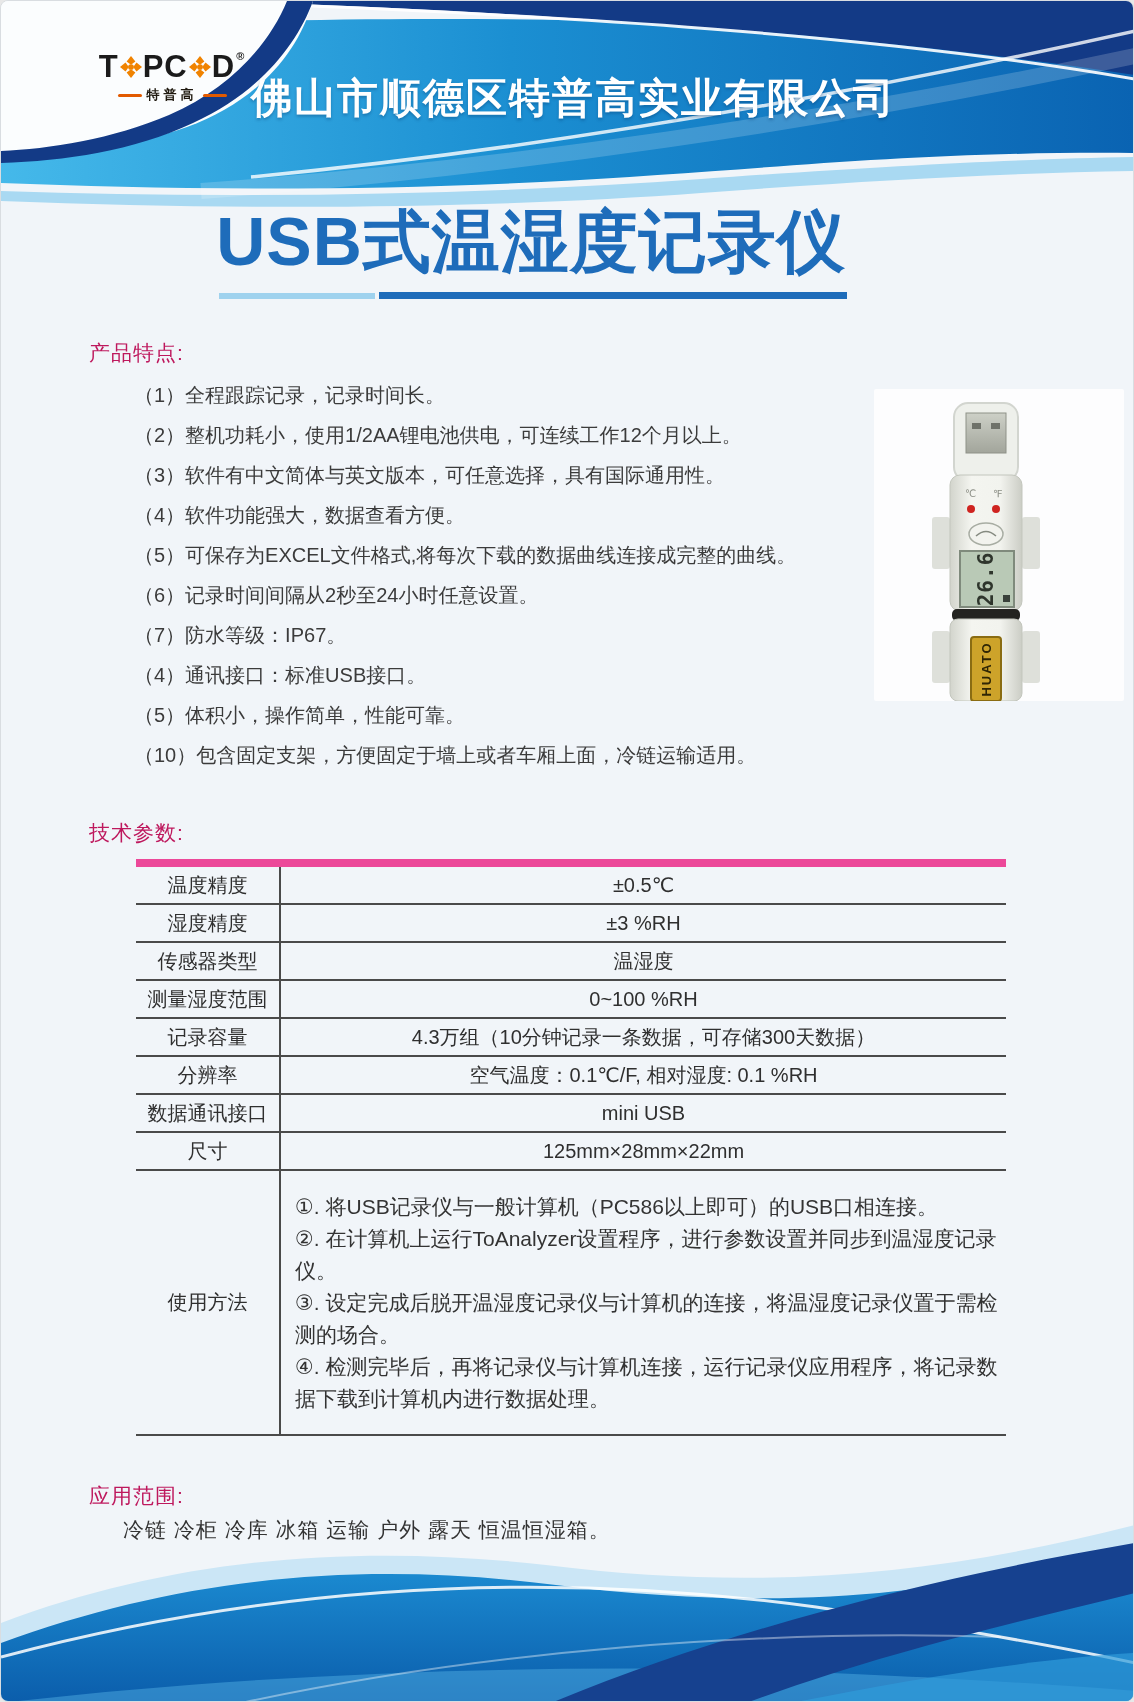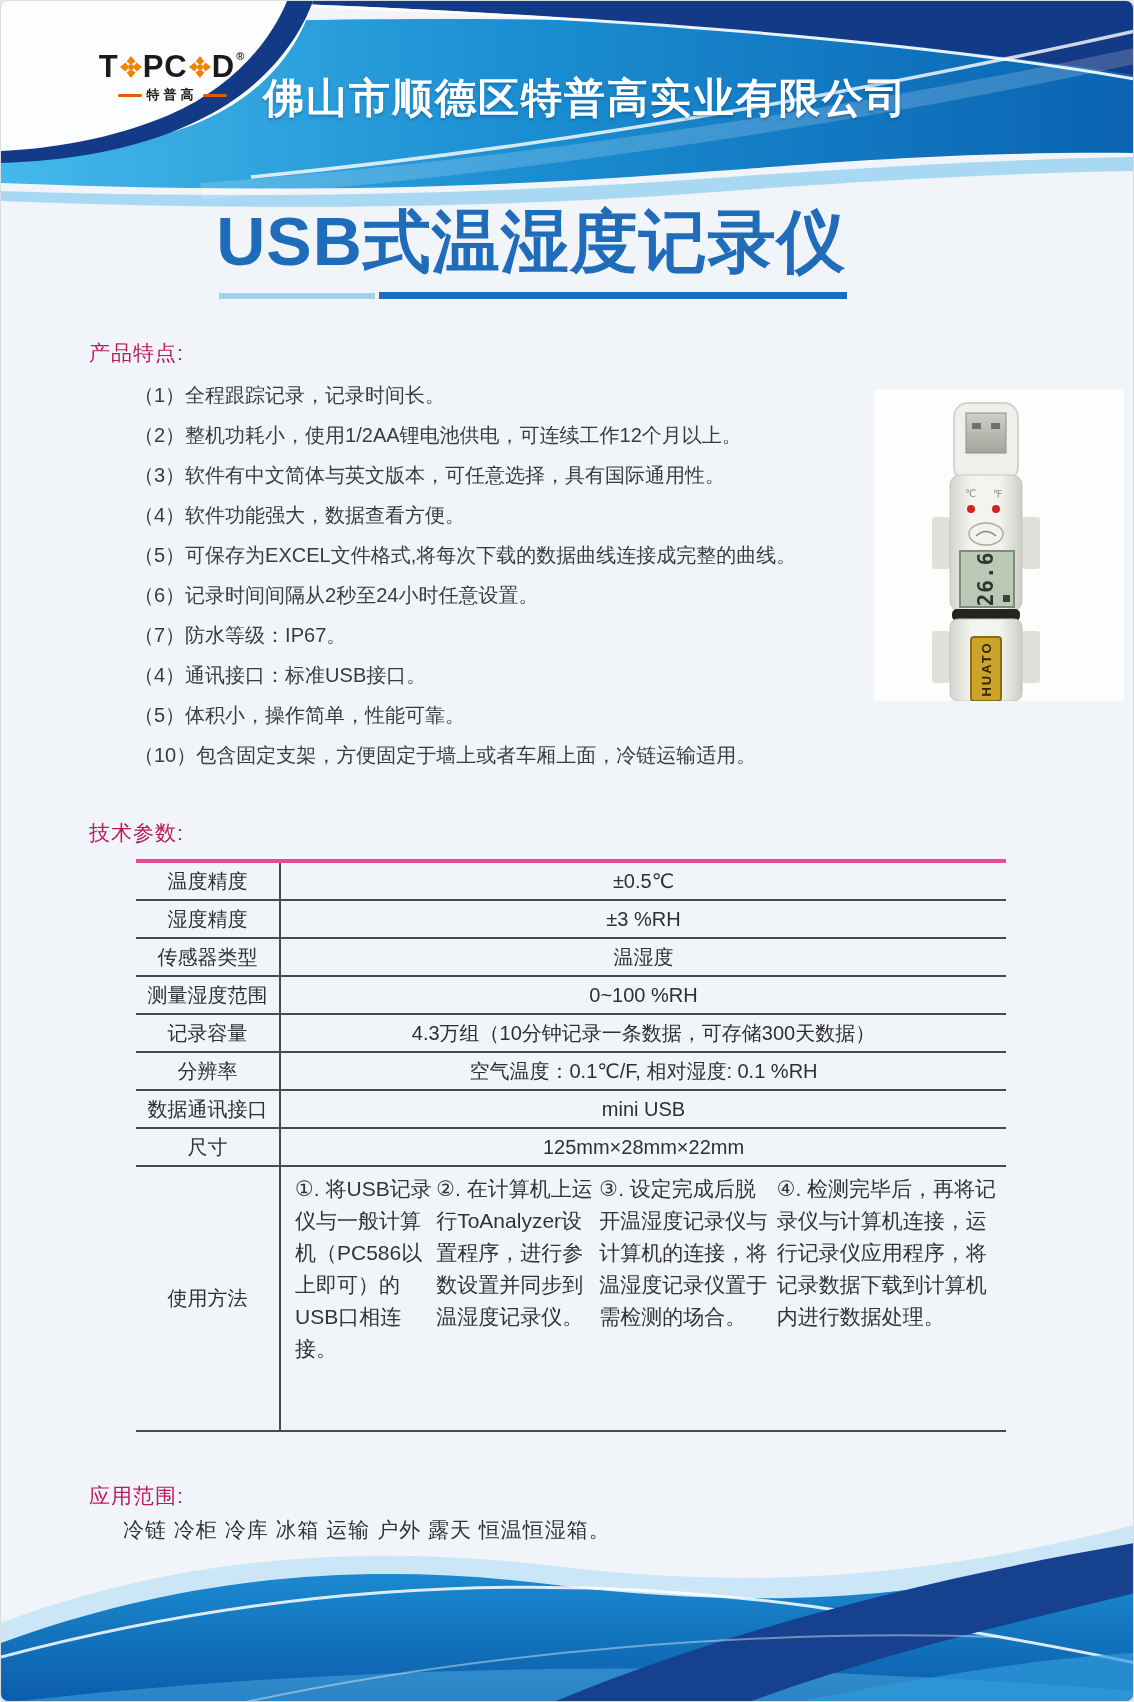--- a/index.html
+++ b/index.html
@@ -12,45 +12,45 @@
   svg{display:block;}
   
   .header-svg{position:absolute;top:0;left:0;}
   .logo{position:absolute;left:86px;top:50px;width:170px;text-align:center;}
   .logo-word{font-size:31px;font-weight:800;color:#1b1b1b;letter-spacing:1px;display:flex;align-items:center;justify-content:center;gap:1px;line-height:1;}
   .logo-o{width:22px;height:22px;display:inline-block;}
   .logo-reg{font-size:11px;vertical-align:top;position:relative;top:-10px;color:#1b1b1b;font-weight:700;}
   .logo-sub{margin-top:4px;display:flex;align-items:center;justify-content:center;gap:5px;
     font-size:13px;font-weight:700;color:#201a10;letter-spacing:4px;}
   .logo-sub::before,.logo-sub::after{content:"";width:24px;height:3px;background:#e25a00;border-radius:2px;}
-  .company-name{position:absolute;left:262px;top:70px;font-size:41px;font-weight:700;color:#ffffff;
+  .company-name{position:absolute;left:250px;top:70px;font-size:41px;font-weight:700;color:#ffffff;
     letter-spacing:2px;text-shadow:0 2px 3px rgba(0,40,90,.30);white-space:nowrap;}
   
   .main-title{position:absolute;left:0;top:196px;width:1060px;text-align:center;
     font-size:68px;font-weight:700;color:#1e6cba;letter-spacing:1px;}
   .title-underline-light{position:absolute;left:218px;top:292px;width:156px;height:6px;background:#9fd2ee;}
   .title-underline-dark{position:absolute;left:378px;top:291px;width:468px;height:7px;background:#1e6cba;}
   
   .sec-heading{position:absolute;left:88px;font-size:21px;font-weight:400;color:#be185d;letter-spacing:1px;}
   #features-heading{top:338px;}
   #specs-heading{top:818px;}
   #apps-heading{top:1481px;}
   
   .features-list{position:absolute;left:133px;top:374px;width:760px;}
   .feature-item{height:40px;display:flex;align-items:center;font-size:20px;color:#3b3b3b;white-space:nowrap;}
   
   .photo-box{position:absolute;left:873px;top:388px;width:250px;height:312px;background:#fdfdfe;border-radius:2px;}
   
-  .specs-table{position:absolute;left:135px;top:858px;width:870px;border-top:4px solid #ec4899;}
+  .specs-table{position:absolute;left:135px;top:858px;width:870px;border-top:8px solid #ec4899;}
   .spec-row{display:flex;border-bottom:2px solid #4a4a4a;height:38px;}
   .spec-row.usage-row{height:265px;}
   .spec-label{width:145px;border-right:2px solid #4a4a4a;display:flex;align-items:center;justify-content:center;
     font-size:20px;color:#2f2f2f;}
   .spec-value{flex:1;display:flex;align-items:center;justify-content:center;font-size:20px;color:#2f2f2f;padding:10px 8px;}
-  .spec-value.steps{flex-direction:row;align-items:flex-start;justify-content:center;padding:6px 6px 6px 14px;}
+  .spec-value.steps{flex-direction:column;align-items:flex-start;justify-content:center;padding:6px 6px 6px 14px;}
   .step{font-size:21px;line-height:32px;color:#333;}
   
   .apps-text{position:absolute;left:122px;top:1515px;font-size:21px;color:#333;letter-spacing:1px;}
   
   .footer-svg{position:absolute;left:0;top:1470px;}
 </style>
 </head>
 <body>
 
 <div class="page">

